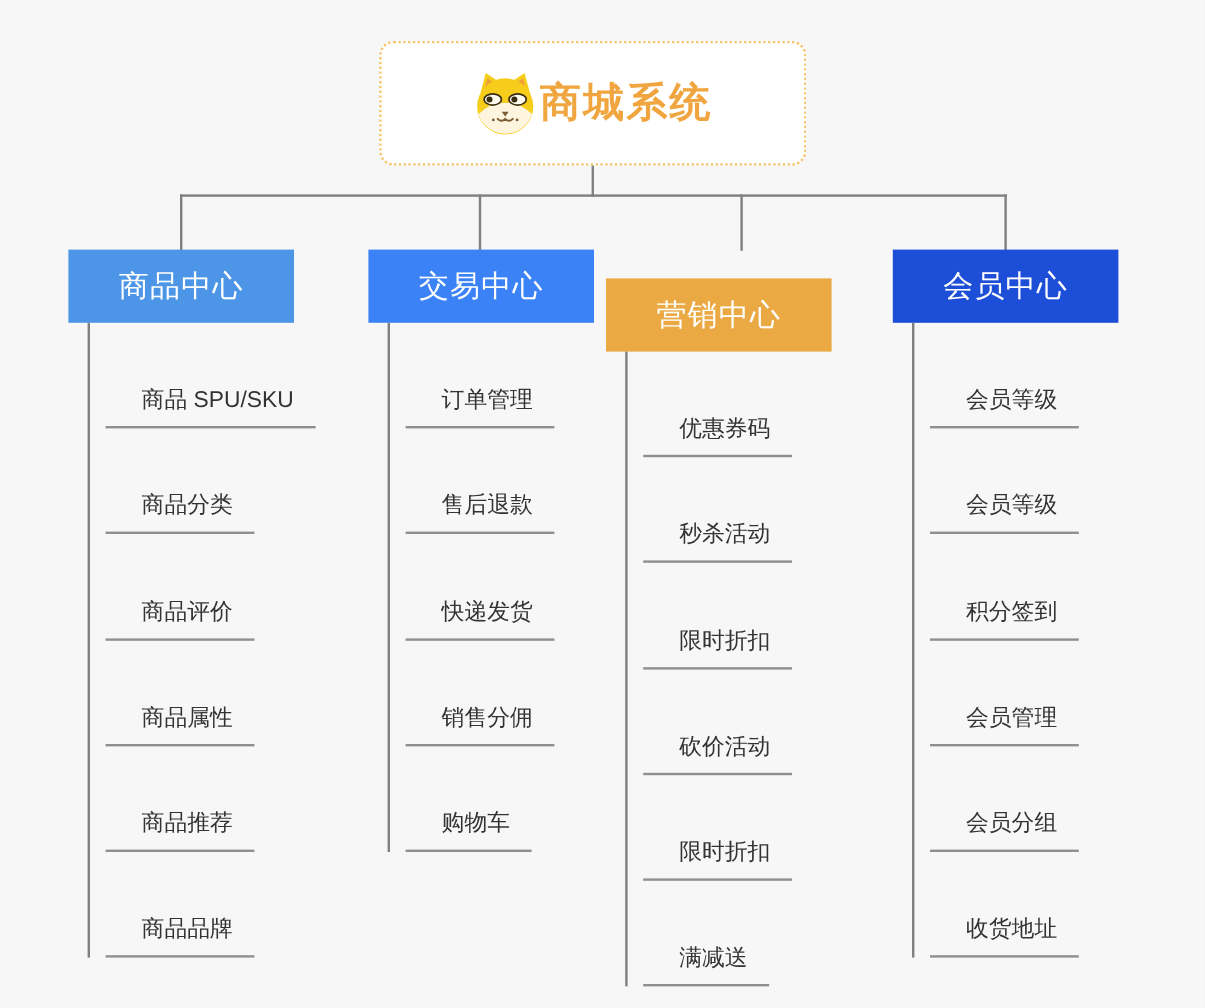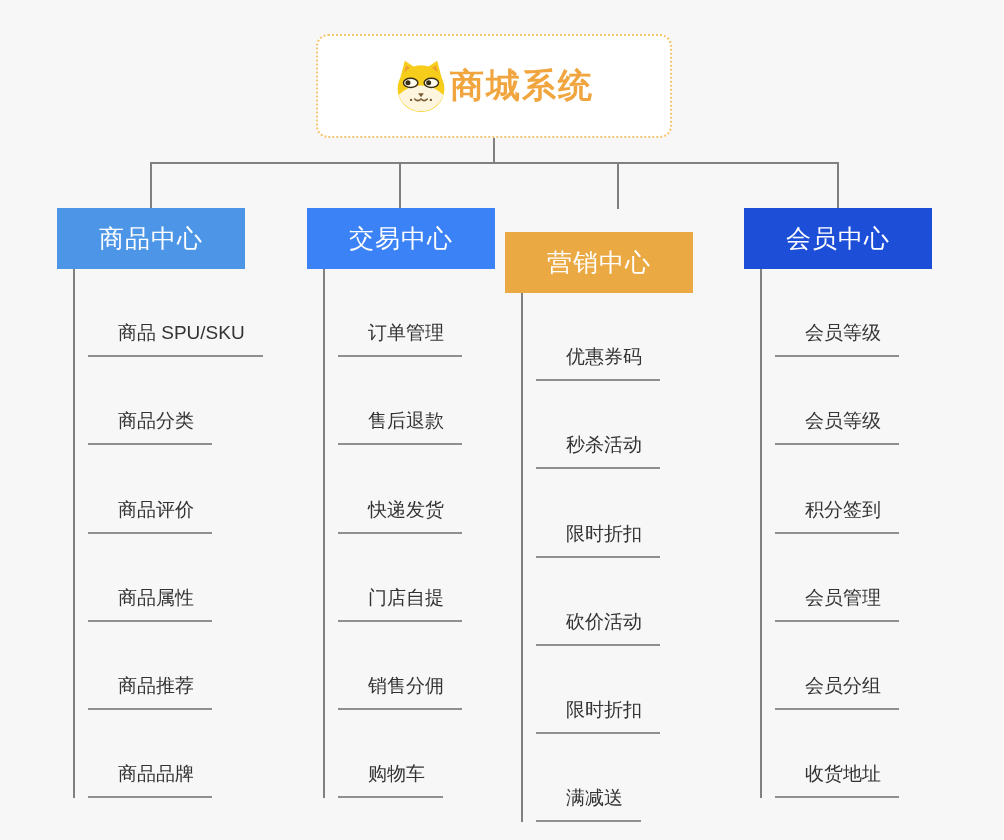--- a/index.html
+++ b/index.html
@@ -144,23 +144,20 @@
       <li>
           <span class="item-label">订单管理</span>
         </li>
       <li>
           <span class="item-label">售后退款</span>
         </li>
       <li>
           <span class="item-label">快递发货</span>
         </li>
       <li>
-          <span class="item-label">门店自提</span>
-        </li>
-      <li>
           <span class="item-label">销售分佣</span>
         </li>
       <li>
           <span class="item-label">购物车</span>
         </li>
     </ul>
   </div>
 
   <div class="column col-3">
     <div class="branch-box" style="background: rgb(234, 169, 66);">营销中心</div>

